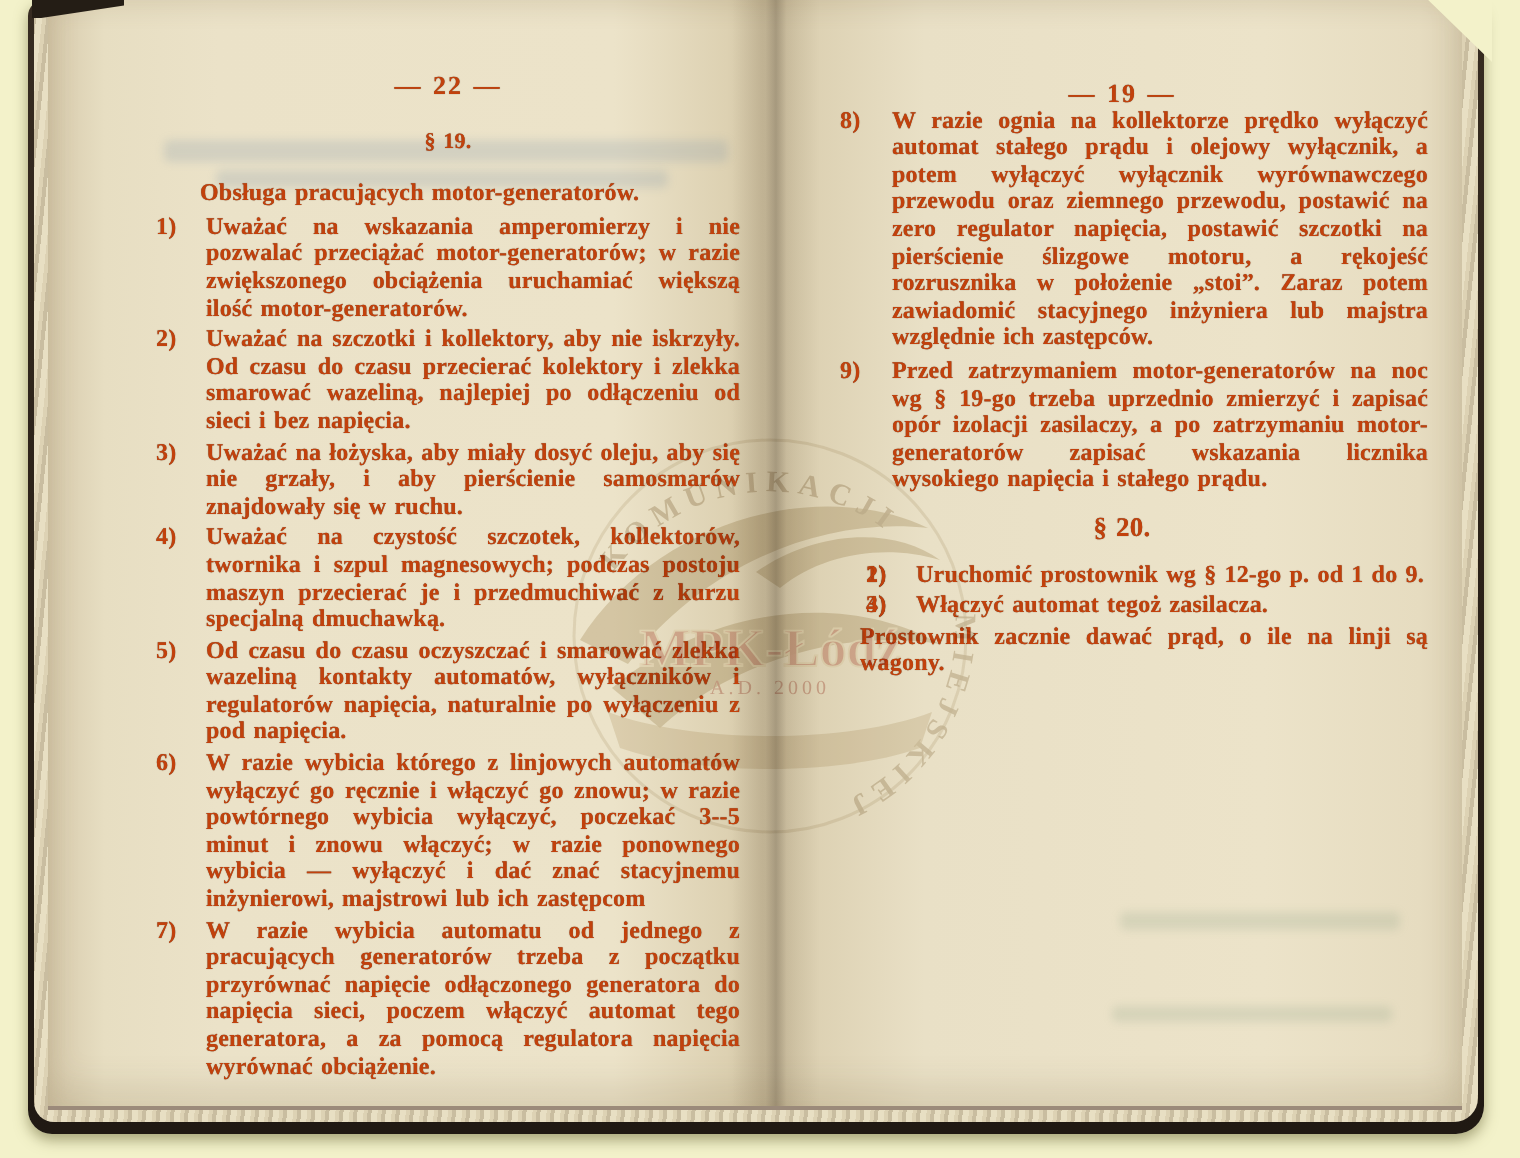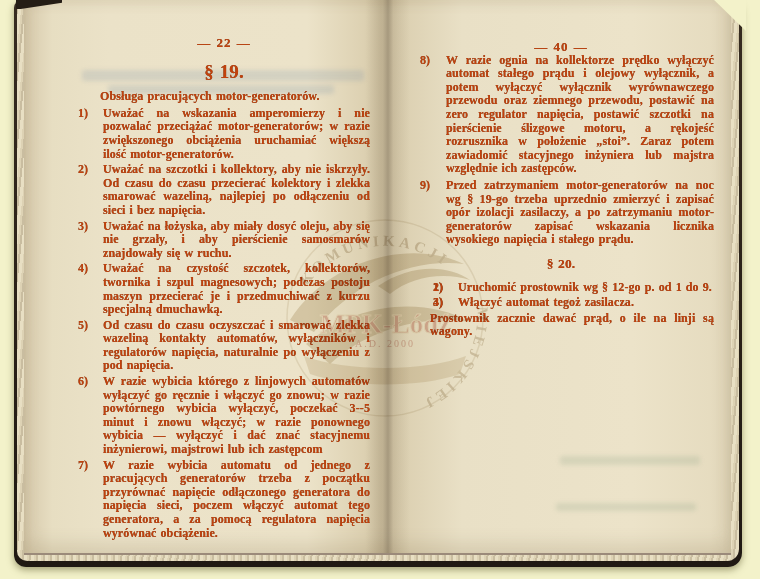--- a/index.html
+++ b/index.html
@@ -48,21 +48,21 @@
   
   .col{
     position:absolute;z-index:6;color:#c2410c;
     font-size:12px;line-height:13.6px;font-weight:bold;
     text-align:justify;letter-spacing:.1px;word-spacing:.08em;
     text-shadow:0 0 .4px rgba(70,57,43,.85);
   }
   .col-left{left:78px;top:36px;width:292px;height:500px;}
   .col-right{left:408px;top:40px;width:306px;height:500px;}
   .pageno{text-align:center;font-size:13px;letter-spacing:1px;}
-  .section-heading{text-align:center;font-size:19px;margin:15px 0 12px;}
+  .section-heading{text-align:center;font-size:11px;margin:15px 0 12px;}
   .intro{margin:0 0 3px;text-indent:22px;}
   ol.plist{margin:0;padding:0;list-style:none;}
   ol.plist li{position:relative;padding-left:25px;margin:0 0 2px;}
   ol.plist li .num{position:absolute;left:0;top:0;}
   
   .cont{margin:13px 0 3px 38px;}
   .cont + .cont{margin-top:0;}
   ol.plist-89 li{padding-left:38px;margin-bottom:3px;}
   ol.plist-89 li .num{left:12px;}
   .section-heading-2{text-align:center;font-size:13.5px;margin:10px 0 10px;}
@@ -107,21 +107,21 @@
       <li><span class="num">2)</span><span>Uważać na szczotki i kollektory, aby nie iskrzyły. Od czasu do czasu przecierać kolektory i zlekka smarować wazeliną, najlepiej po odłączeniu od sieci i bez napięcia.</span></li>
       <li><span class="num">3)</span><span>Uważać na łożyska, aby miały dosyć oleju, aby się nie grzały, i aby pierścienie samosmarów znajdowały się w ruchu.</span></li>
       <li><span class="num">4)</span><span>Uważać na czystość szczotek, kollektorów, twornika i szpul magnesowych; podczas postoju maszyn przecierać je i przedmuchiwać z kurzu specjalną dmuchawką.</span></li>
       <li><span class="num">5)</span><span>Od czasu do czasu oczyszczać i smarować zlekka wazeliną kontakty automatów, wyłączników i regulatorów napięcia, naturalnie po wyłączeniu z pod napięcia.</span></li>
       <li><span class="num">6)</span><span>W razie wybicia którego z linjowych automatów wyłączyć go ręcznie i włączyć go znowu; w razie powtórnego wybicia wyłączyć, poczekać 3--5 minut i znowu włączyć; w razie ponownego wybicia — wyłączyć i dać znać stacyjnemu inżynierowi, majstrowi lub ich zastępcom</span></li>
       <li><span class="num">7)</span><span>W razie wybicia automatu od jednego z pracujących generatorów trzeba z początku przyrównać napięcie odłączonego generatora do napięcia sieci, poczem włączyć automat tego generatora, a za pomocą regulatora napięcia wyrównać obciążenie.</span></li>
     </ol>
   </div>
 
   <div class="col col-right">
-    <div class="pageno">— 40 —</div>
+    <div class="pageno">— 19 —</div>
     <ol class="plist plist-89">
       <li><span class="num">8)</span><span>W razie ognia na kollektorze prędko wyłączyć automat stałego prądu i olejowy wyłącznik, a potem wyłączyć wyłącznik wyrównawczego przewodu oraz ziemnego przewodu, postawić na zero regulator napięcia, postawić szczotki na pierścienie ślizgowe motoru, a rękojeść rozrusznika w położenie „stoi”. Zaraz potem zawiadomić stacyjnego inżyniera lub majstra względnie ich zastępców.</span></li>
       <li><span class="num">9)</span><span>Przed zatrzymaniem motor-generatorów na noc wg § 19-go trzeba uprzednio zmierzyć i zapisać opór izolacji zasilaczy, a po zatrzymaniu motor-generatorów zapisać wskazania licznika wysokiego napięcia i stałego prądu.</span></li>
     </ol>
     <div class="section-heading-2">§ 20.</div>
     <ol class="plist plist-2">
       <li><span class="num">1)</span></li>
       <li><span class="num">2)</span><span>Uruchomić prostownik wg § 12-go p. od 1 do 9.</span></li>
       <li><span class="num">3)</span></li>
       <li><span class="num">4)</span><span>Włączyć automat tegoż zasilacza.</span></li>

